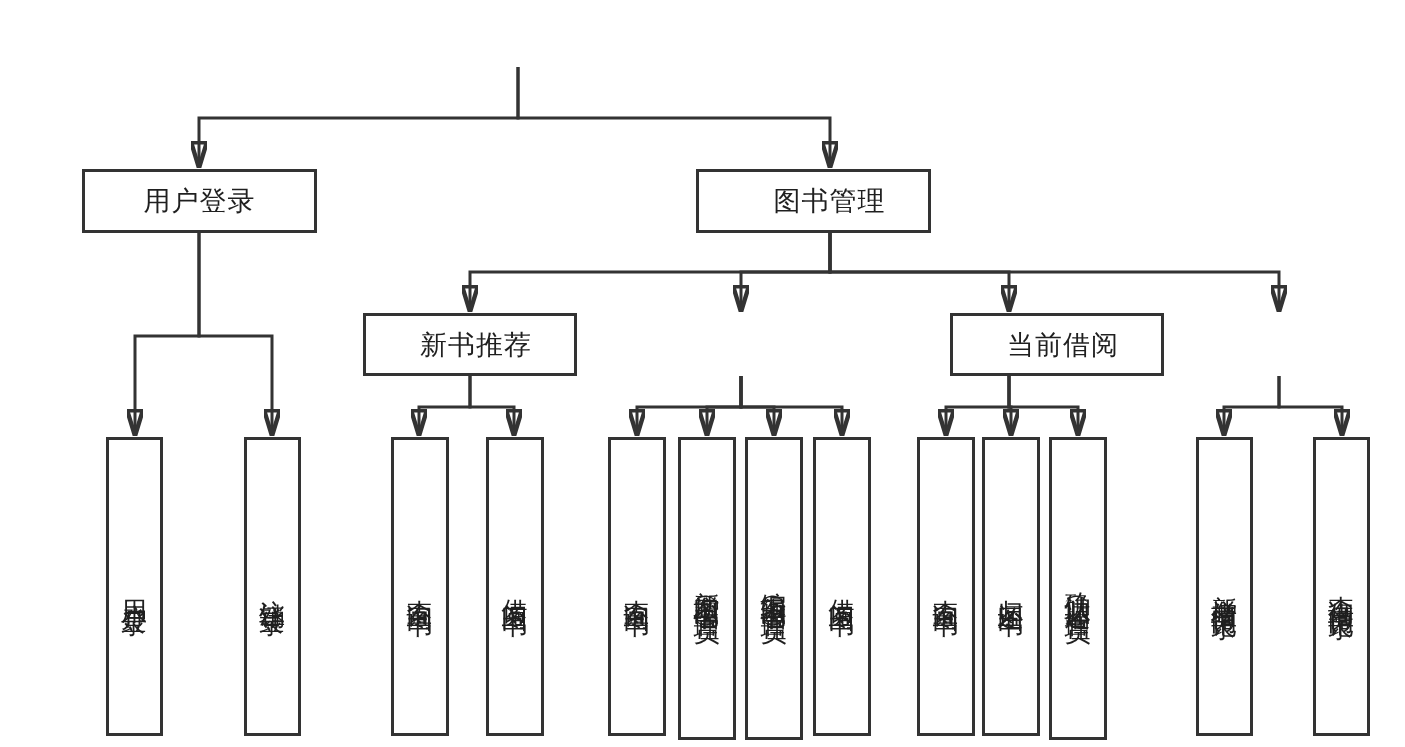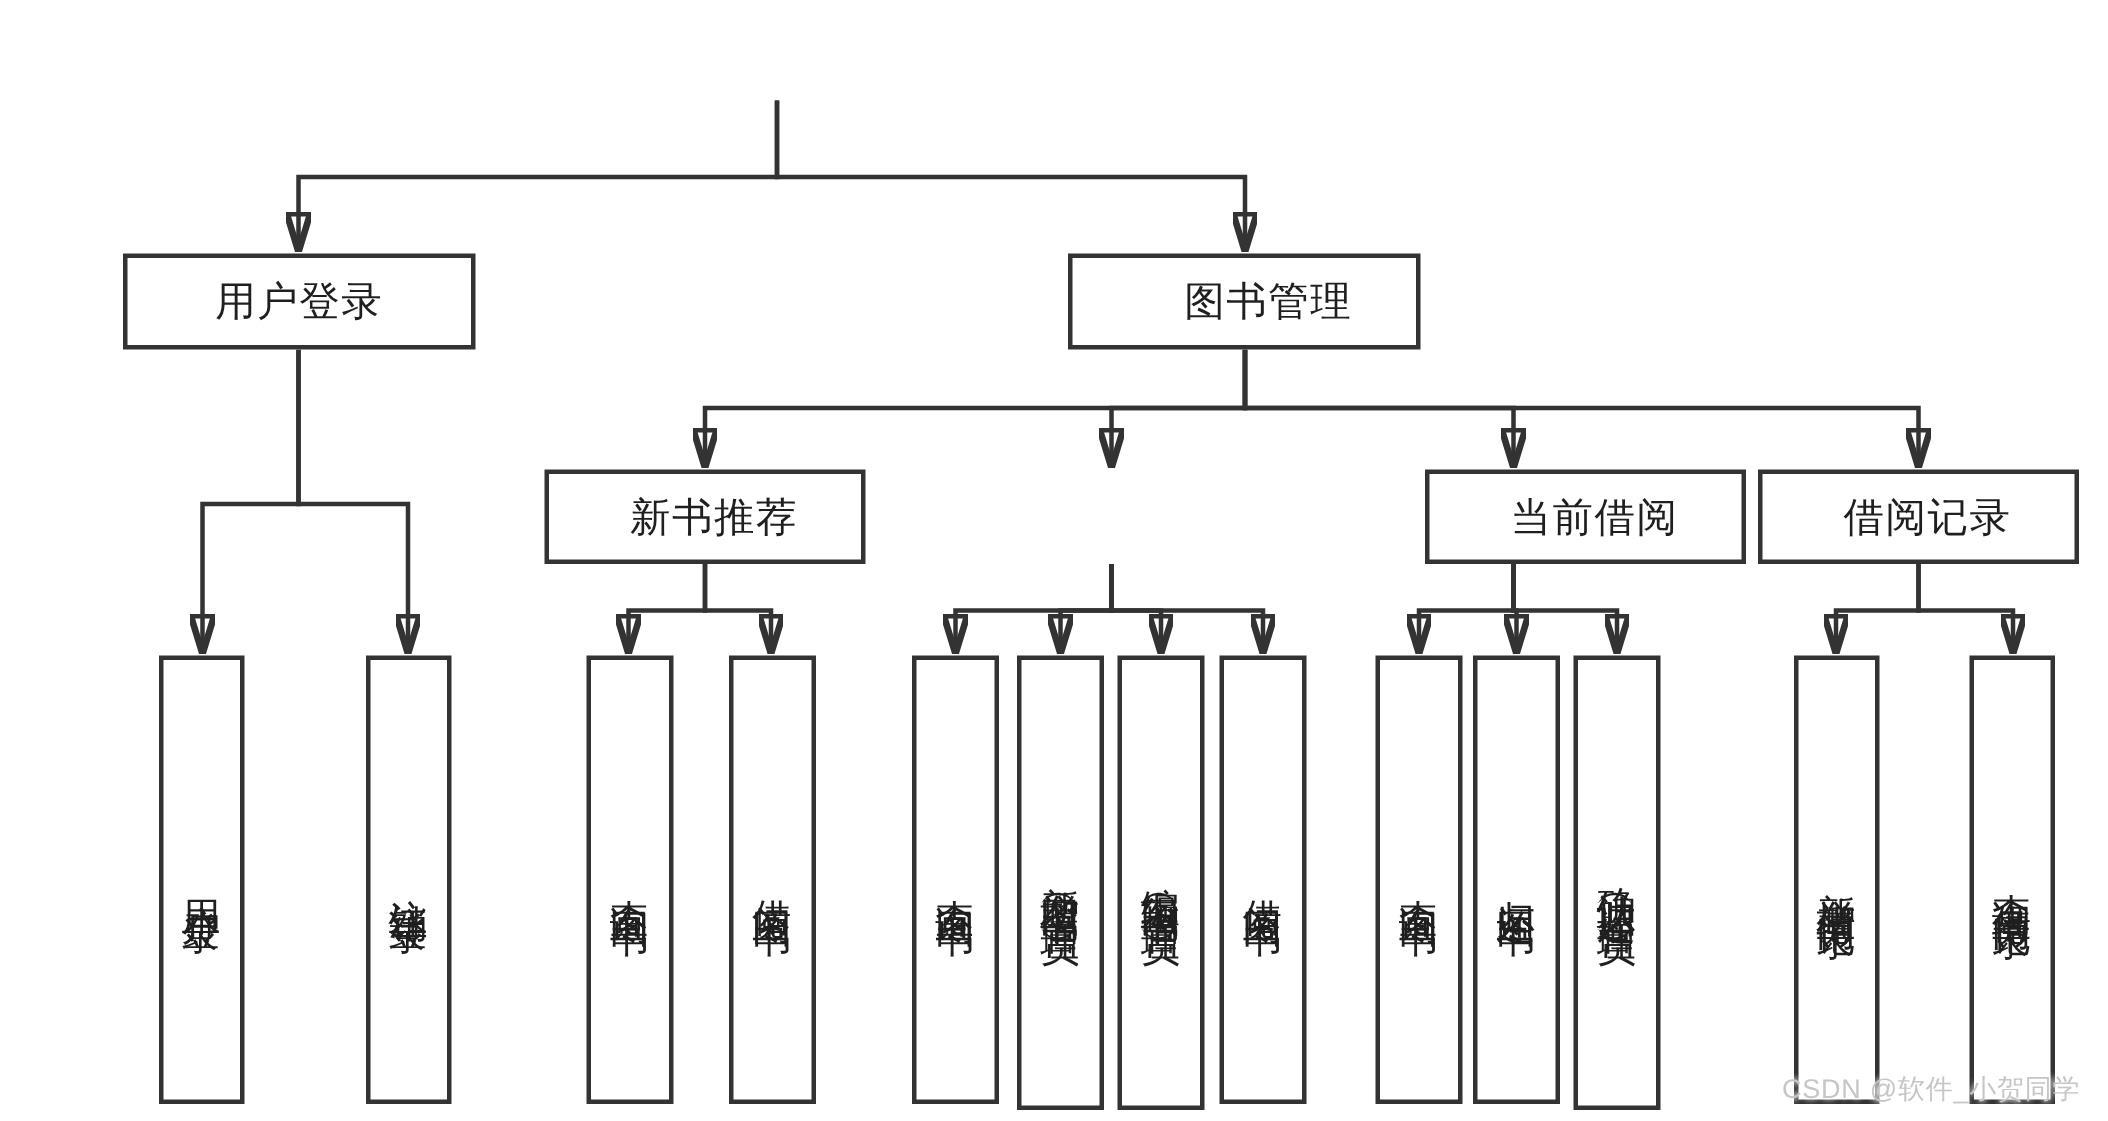--- a/index.html
+++ b/index.html
@@ -102,32 +102,29 @@
     <path d="M1009 376 V407 H1078 V436" marker-end="url(#ah)"></path>
 
     <path d="M1279 376 V407 H1224 V436" marker-end="url(#ah)"></path>
     <path d="M1279 376 V407 H1342 V436" marker-end="url(#ah)"></path>
   </svg>
 
 
   <div class="box lvl2" style="left:82px;">
     <span class="hlabel">用户登录</span>
   </div>
-  <div class="box lvl2" style="left:712px;padding-left:32px;">
+  <div class="box lvl2" style="left:696px;padding-left:32px;">
     <span class="hlabel">图书管理</span>
   </div>
 
   <div class="box lvl3" style="left:363px;">
     <span class="hlabel">新书推荐</span>
   </div>
   <div class="box lvl3" style="left:950px;">
     <span class="hlabel">当前借阅</span>
-  </div>
-  <div class="box lvl3" style="left:1172px;">
-    <span class="hlabel">借阅记录</span>
   </div>
 
   <div class="box leaf vbox" style="left:106px;">
     <span>用户登录</span>
   </div>
   <div class="box leaf vbox" style="left:244px;">
     <span>注销登录</span>
   </div>
 
   <div class="box leaf vbox wide" style="left:391px;">
@@ -160,15 +157,14 @@
     <span>确认归还（管理员）</span>
   </div>
 
   <div class="box leaf vbox" style="left:1196px;">
     <span>新增借阅记录</span>
   </div>
   <div class="box leaf vbox" style="left:1313px;">
     <span>查询借阅记录</span>
   </div>
 
-  <div id="watermark">CSDN @软件_小贺同学</div>
 
 </div>
 
 </body></html>

